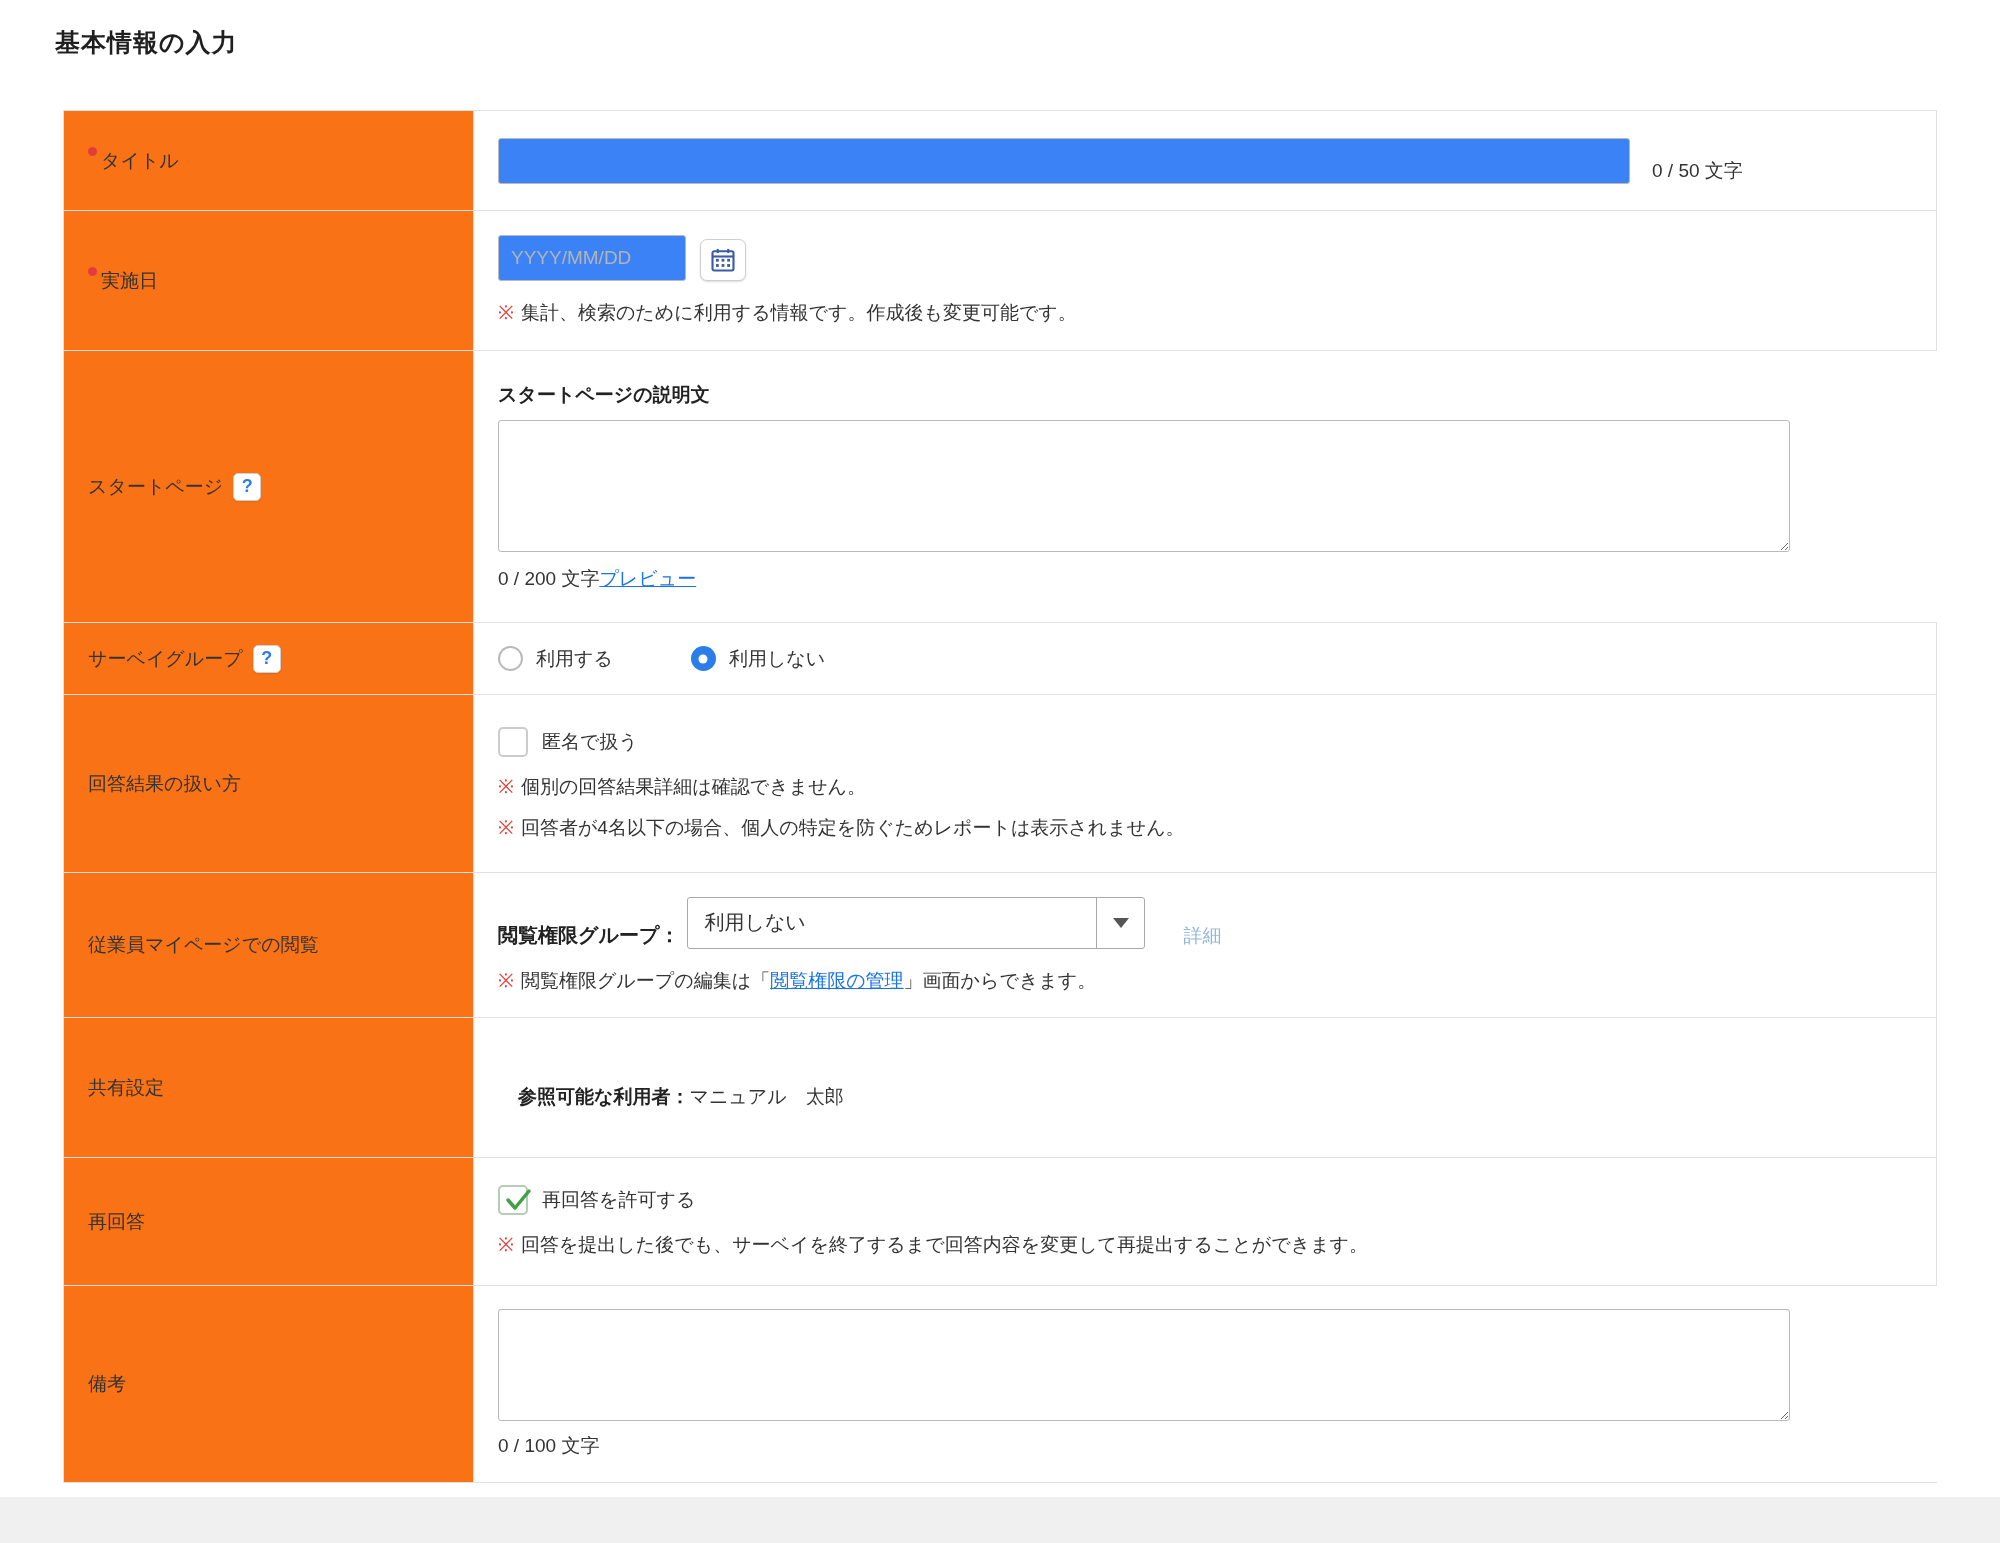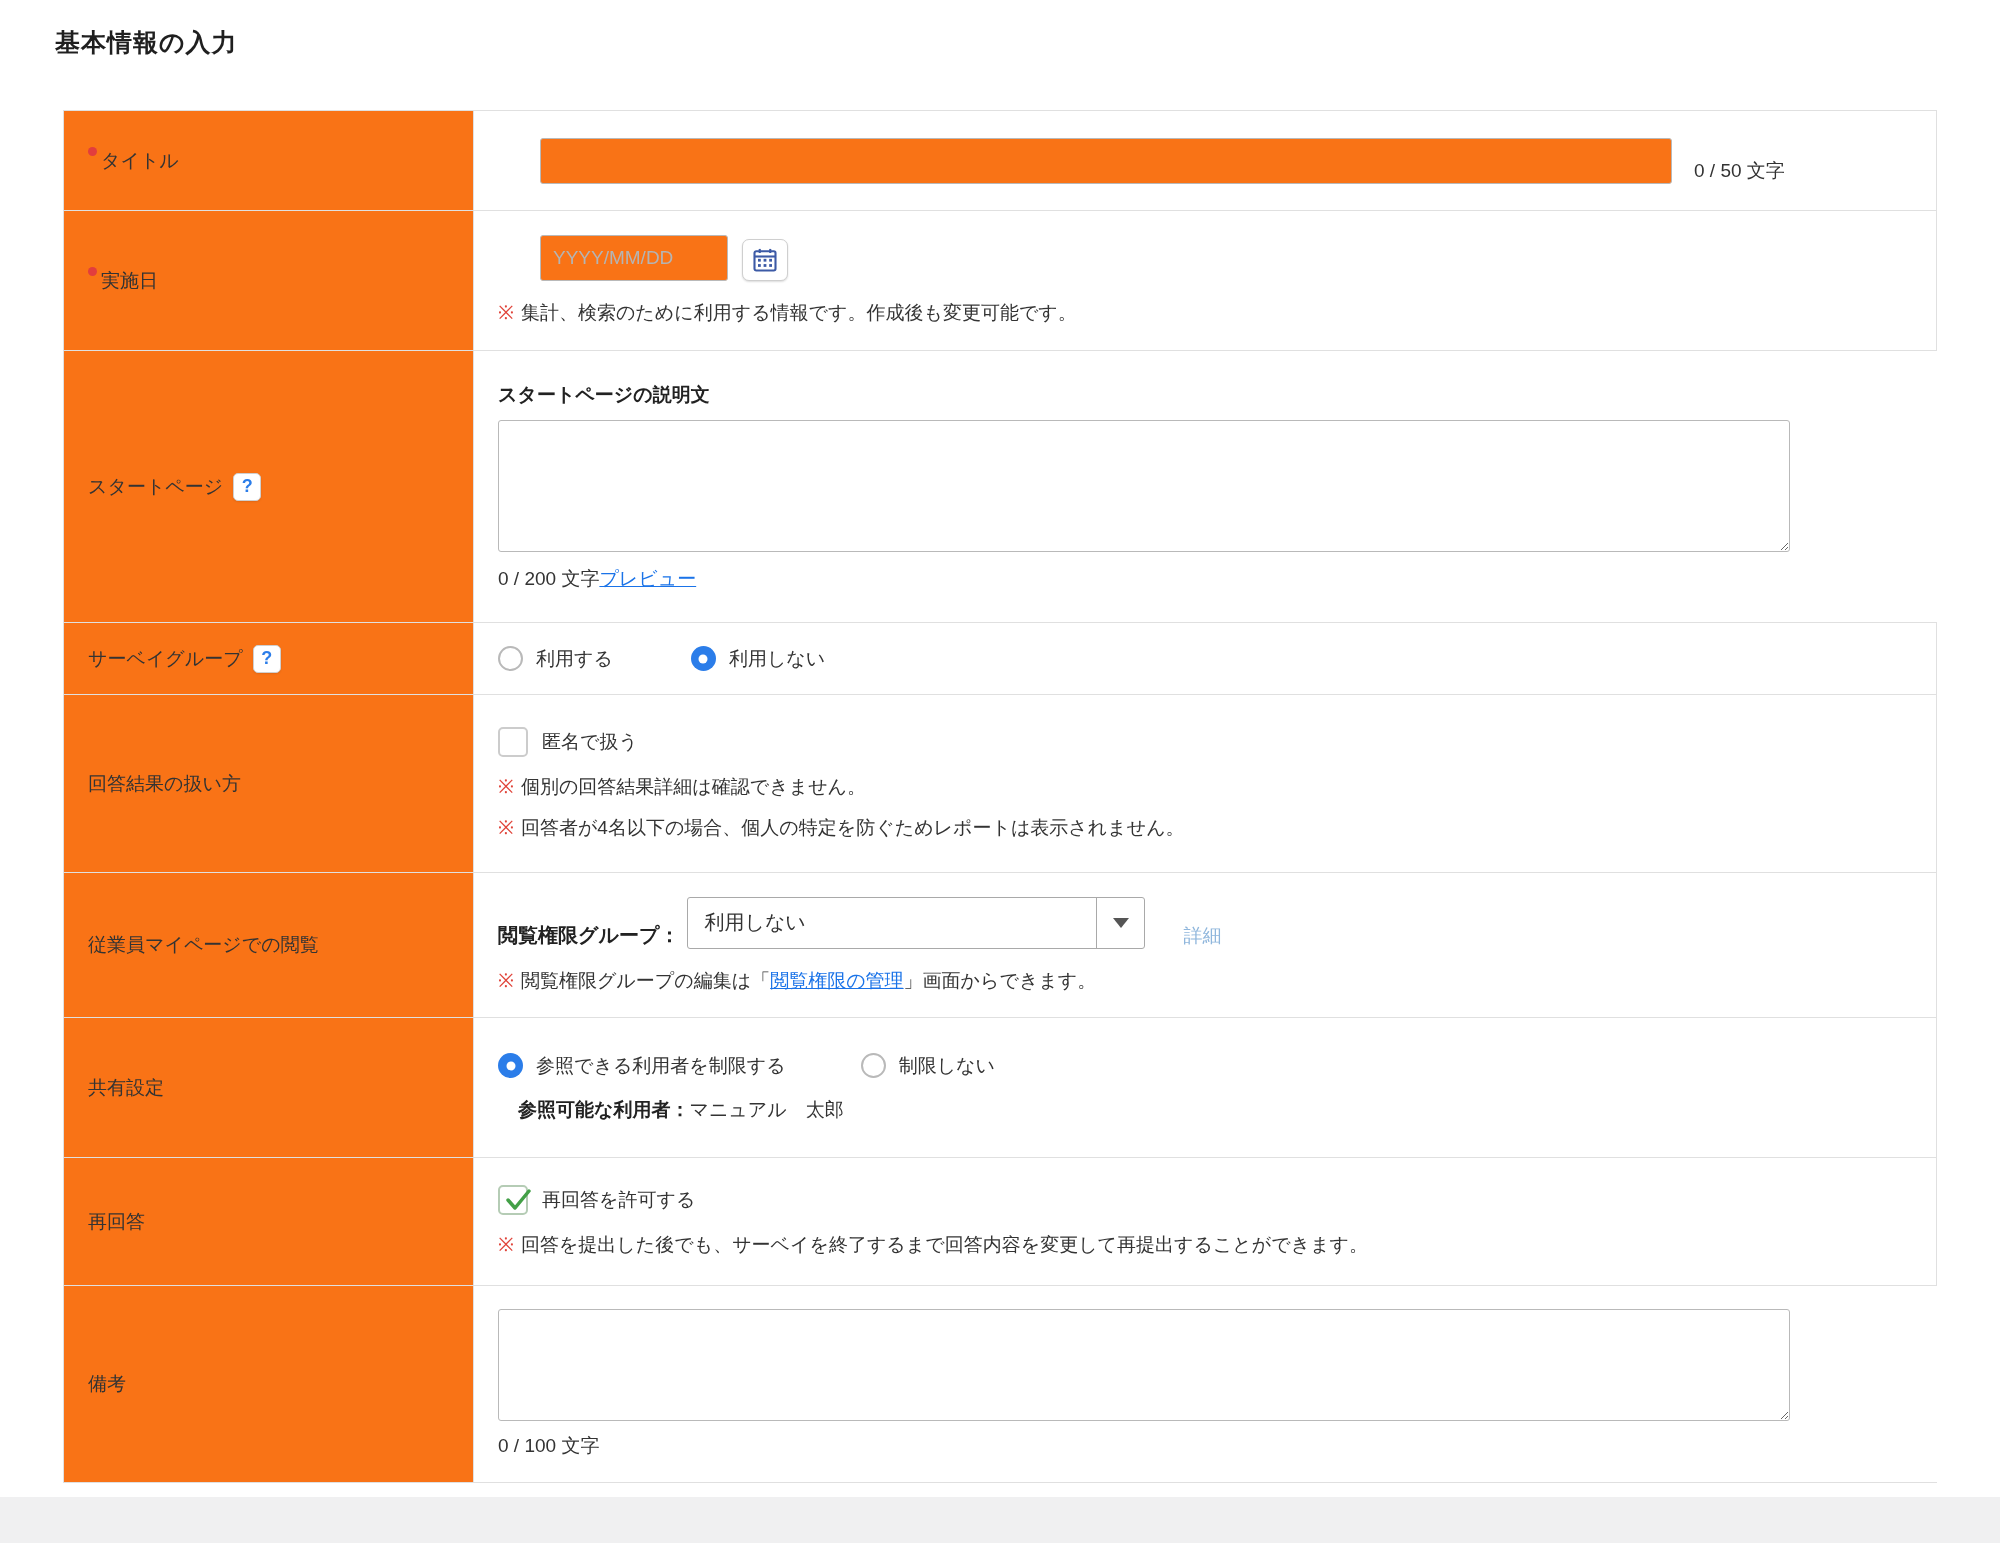--- a/index.html
+++ b/index.html
@@ -51,21 +51,21 @@
     border:1px solid #cfcfcf; border-radius:5px;
     color:#2b7de9; font-weight:bold; font-size:18px;
     margin-left:10px; background:#fff;
     box-shadow:0 1px 2px rgba(0,0,0,.10);
     cursor:pointer;
   }
   .inline-line { display:flex; align-items:flex-end; }
   .text-input {
     height:46px; border:1px solid #b9b9b9; border-radius:3px;
     font-size:19px; padding:0 12px; font-family:inherit; color:#333;
-    background:#f97316; outline:none;margin-left:42px;
+    background:#3b82f6; outline:none;
   }
   .title-input { width:1132px; }
   .date-input { width:188px; }
   .date-input::placeholder { color:#b4b4b4; }
   .counter { font-size:19px; color:#333; margin-left:22px; white-space:nowrap; }
   .counter-plain { font-size:19px; color:#333; }
   .calendar-btn {
     width:46px; height:42px;
     border:1px solid #cfcfcf; border-radius:7px;
     background:#fff;
@@ -248,30 +248,20 @@
         <span class="note-mark">※</span><span>閲覧権限グループの編集は「</span><a class="link">閲覧権限の管理</a><span>」画面からできます。</span>
       </div>
     </div>
   </div>
 
   <div class="row" style="height:140px;">
     <div class="label-cell">
       <span>共有設定</span>
     </div>
     <div class="content-cell">
-      <div class="inline-line" style="gap:75px;">
-        <span class="radio-option">
-          <span class="radio checked"></span>
-          <span>参照できる利用者を制限する</span>
-        </span>
-        <span class="radio-option">
-          <span class="radio"></span>
-          <span>制限しない</span>
-        </span>
-      </div>
       <div class="viewer-line">
         <span class="bold-inline" style="font-size:19px;">参照可能な利用者：</span><span>マニュアル　太郎</span>
       </div>
     </div>
   </div>
 
   <div class="row" style="height:128px;">
     <div class="label-cell">
       <span>再回答</span>
     </div>

